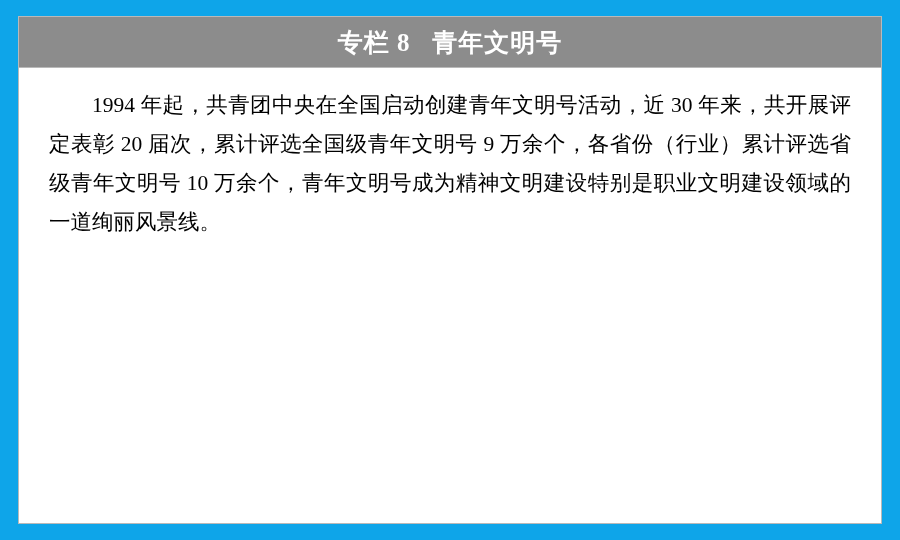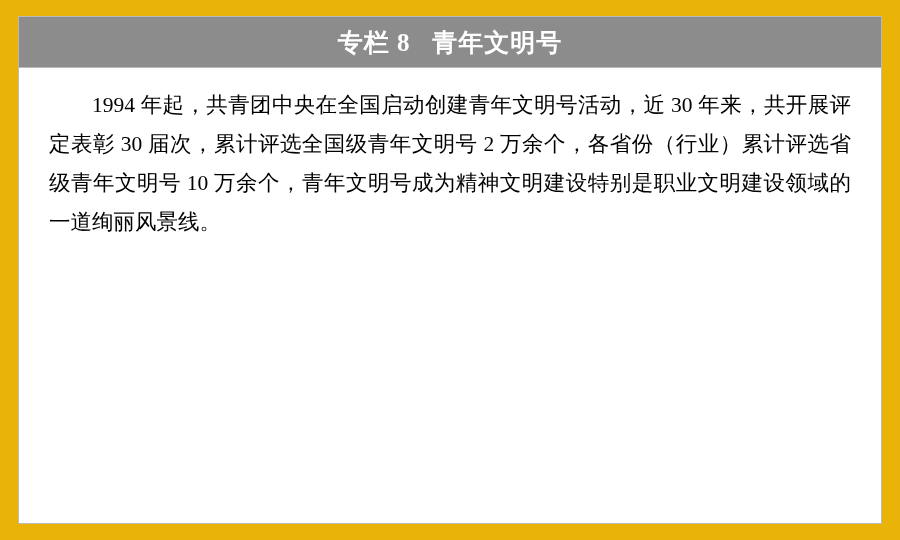--- a/index.html
+++ b/index.html
@@ -11,21 +11,21 @@
     width: 900px;
     height: 540px;
     font-family: "Liberation Serif", "DejaVu Serif", serif;
     overflow: hidden;
   }
   .page {
     position: relative;
     width: 900px;
     height: 540px;
     box-sizing: border-box;
-    background: #eab308;
+    background: #0ea5e9;
   }
   .box {
     position: absolute;
     left: 18px;
     top: 16px;
     width: 864px;
     height: 508px;
     box-sizing: border-box;
     border: 1px solid #b9b9b9;
     background: #ffffff;
@@ -68,16 +68,16 @@
 </style>
 </head>
 <body>
 
 <div class="page">
   <div class="box">
     <div class="title-bar">
       <div class="title-text">专栏 8   青年文明号</div>
     </div>
     <div class="body-area">
-      <p class="para">1994 年起，共青团中央在全国启动创建青年文明号活动，近 30 年来，共开展评定表彰 30 届次，累计评选全国级青年文明号 2 万余个，各省份（行业）累计评选省级青年文明号 10 万余个，青年文明号成为精神文明建设特别是职业文明建设领域的一道绚丽风景线。</p>
+      <p class="para">1994 年起，共青团中央在全国启动创建青年文明号活动，近 30 年来，共开展评定表彰 20 届次，累计评选全国级青年文明号 9 万余个，各省份（行业）累计评选省级青年文明号 10 万余个，青年文明号成为精神文明建设特别是职业文明建设领域的一道绚丽风景线。</p>
     </div>
   </div>
 </div>
 
 </body></html>

